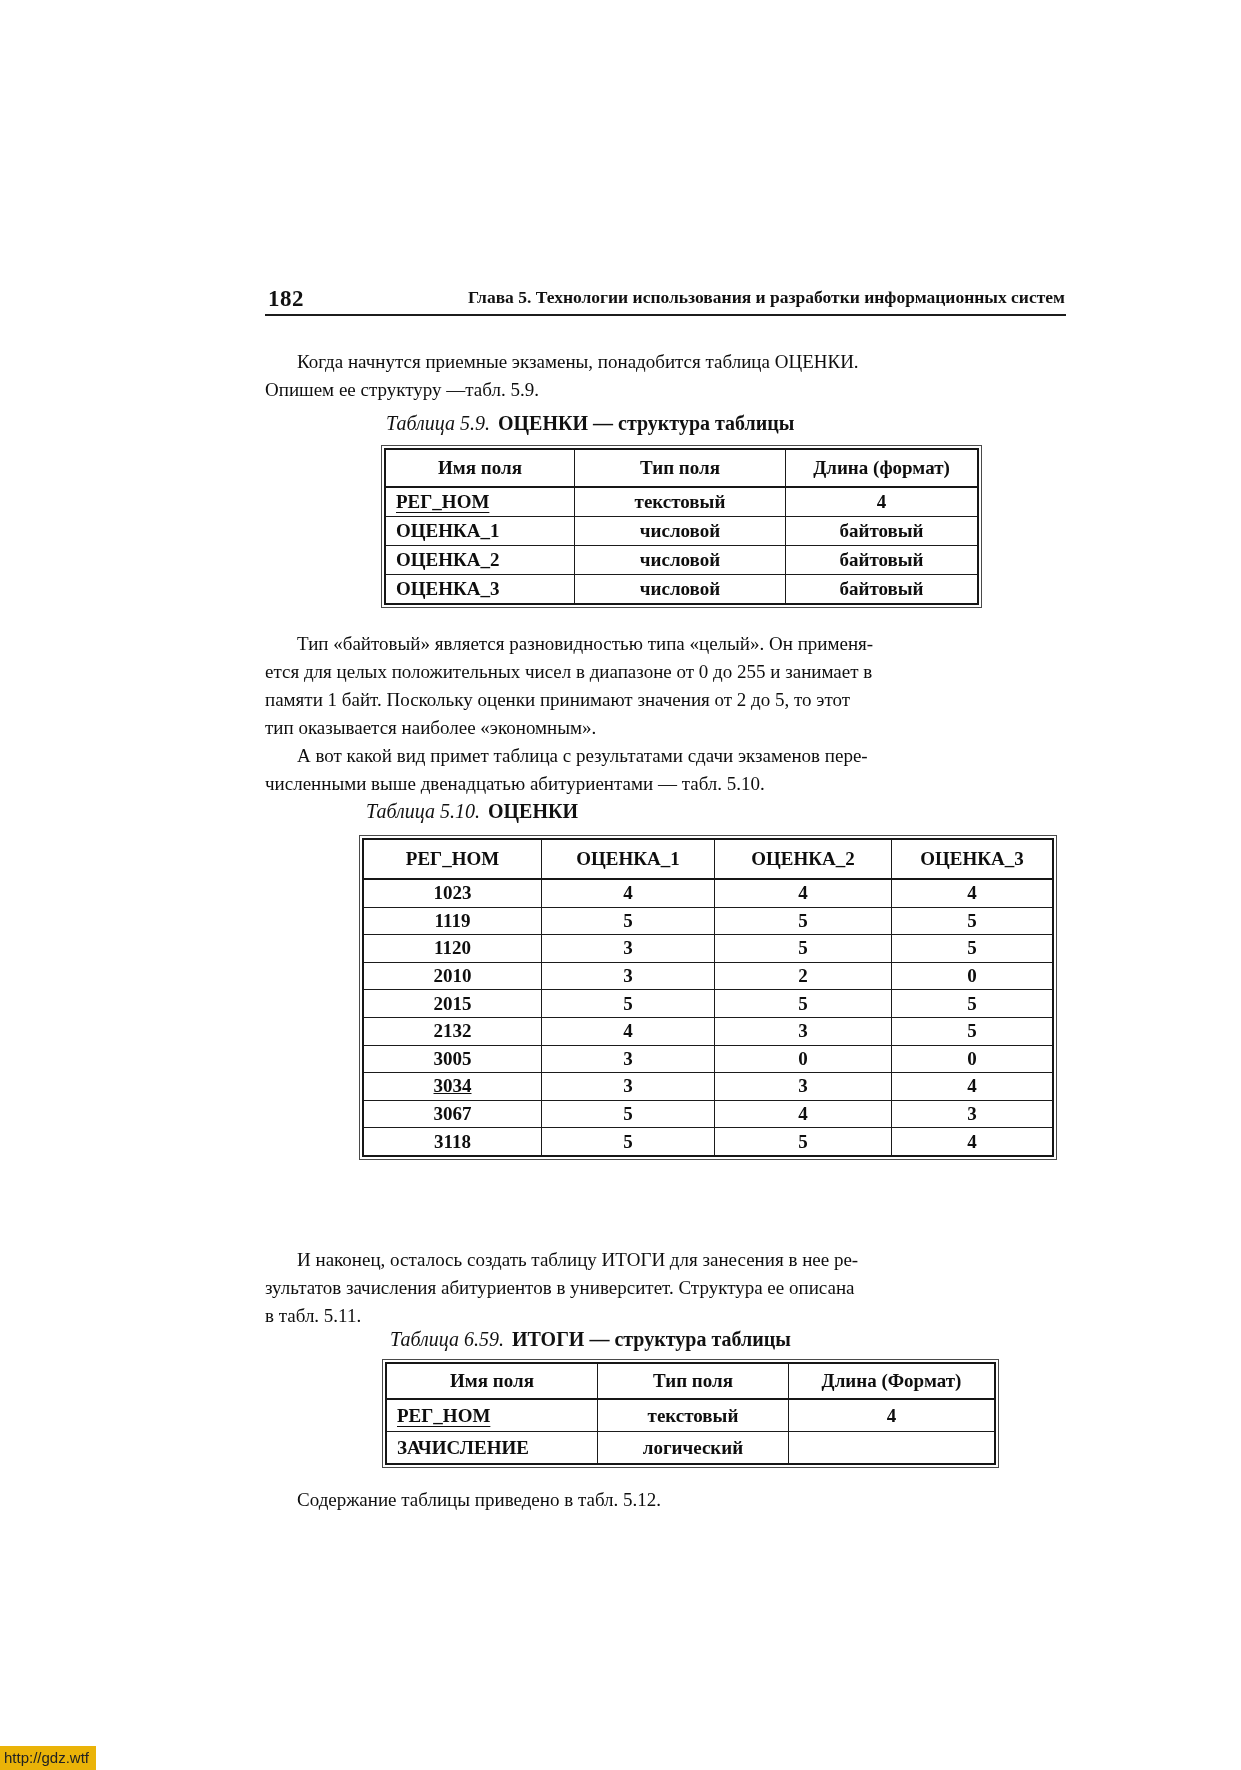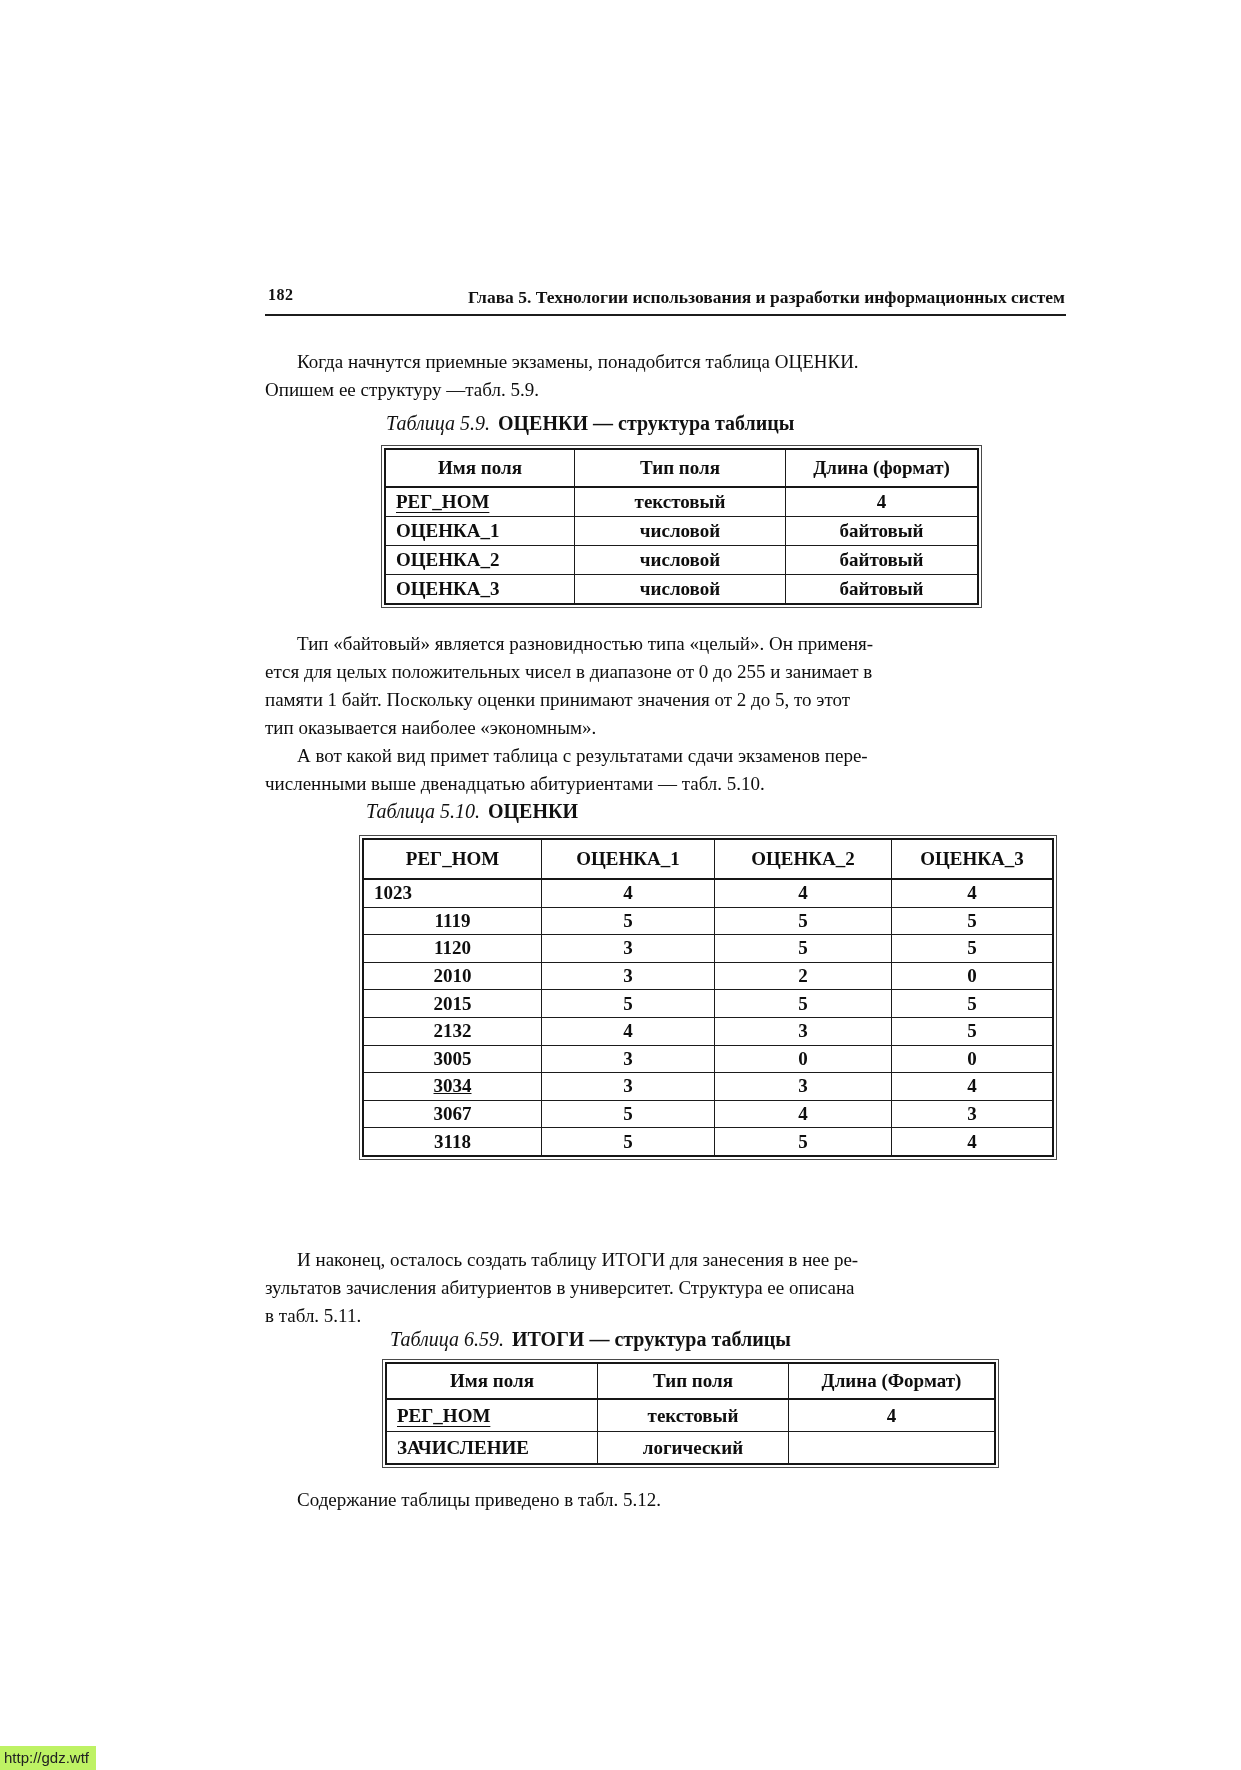--- a/index.html
+++ b/index.html
@@ -6,21 +6,21 @@
   #page{
     position:relative;
     width:1241px;height:1770px;
     background:#ffffff;
     font-family:"Liberation Serif","DejaVu Serif",serif;
     color:#111;
     overflow:hidden;
   }
   
   #runhead{position:absolute;left:265px;top:286px;width:800px;height:26px;}
-  #pagenum{position:absolute;left:3px;top:0;font-size:16px;font-weight:bold;letter-spacing:.5px;}
+  #pagenum{position:absolute;left:3px;top:0;font-size:23px;font-weight:bold;letter-spacing:.5px;}
   #chapter{position:absolute;right:0;top:1px;font-size:17.5px;font-weight:bold;white-space:nowrap;}
   #headrule{position:absolute;left:265px;top:314px;width:801px;height:0;border-top:2px solid #1c1c1c;}
 
   
   .para{
     position:absolute;left:265px;width:800px;
     font-size:19px;line-height:28px;
     white-space:pre-line;
     text-indent:32px;
     color:#0e0e0e;
@@ -70,21 +70,21 @@
   #t511{left:385px;top:1362px;width:545px;}
   #t511 th{height:34px;}
   #t511 td{height:31px;}
   #t511 th:nth-child(1){width:190px;}
   #t511 th:nth-child(2){width:170px;}
   #t511 th:nth-child(3){width:185px;}
 
   
   #watermark{
     position:absolute;left:0;top:1746px;
-    background:#bef264;color:#222;
+    background:#eab308;color:#222;
     font-family:"Liberation Sans","DejaVu Sans",sans-serif;
     font-size:15px;line-height:23px;
     padding:0 7px 1px 4px;
     text-align:right;
   }
 </style>
 </head>
 <body>
 
 <div id="page">
@@ -149,21 +149,21 @@
       <thead>
         <tr>
           <th>РЕГ_НОМ</th>
           <th>ОЦЕНКА_1</th>
           <th>ОЦЕНКА_2</th>
           <th>ОЦЕНКА_3</th>
         </tr>
       </thead>
       <tbody>
         <tr>
-          <td style="text-align: left; font-family: Liberation Serif, serif;">1023</td>
+          <td style="text-align: center; font-family: Liberation Serif, serif;">1023</td>
           <td style="text-align: center;">4</td>
           <td style="text-align: center;">4</td>
           <td style="text-align: center;">4</td>
         </tr>
         <tr>
           <td style="text-align: center;">1119</td>
           <td style="text-align: center;">5</td>
           <td style="text-align: center;">5</td>
           <td style="text-align: center;">5</td>
         </tr>

